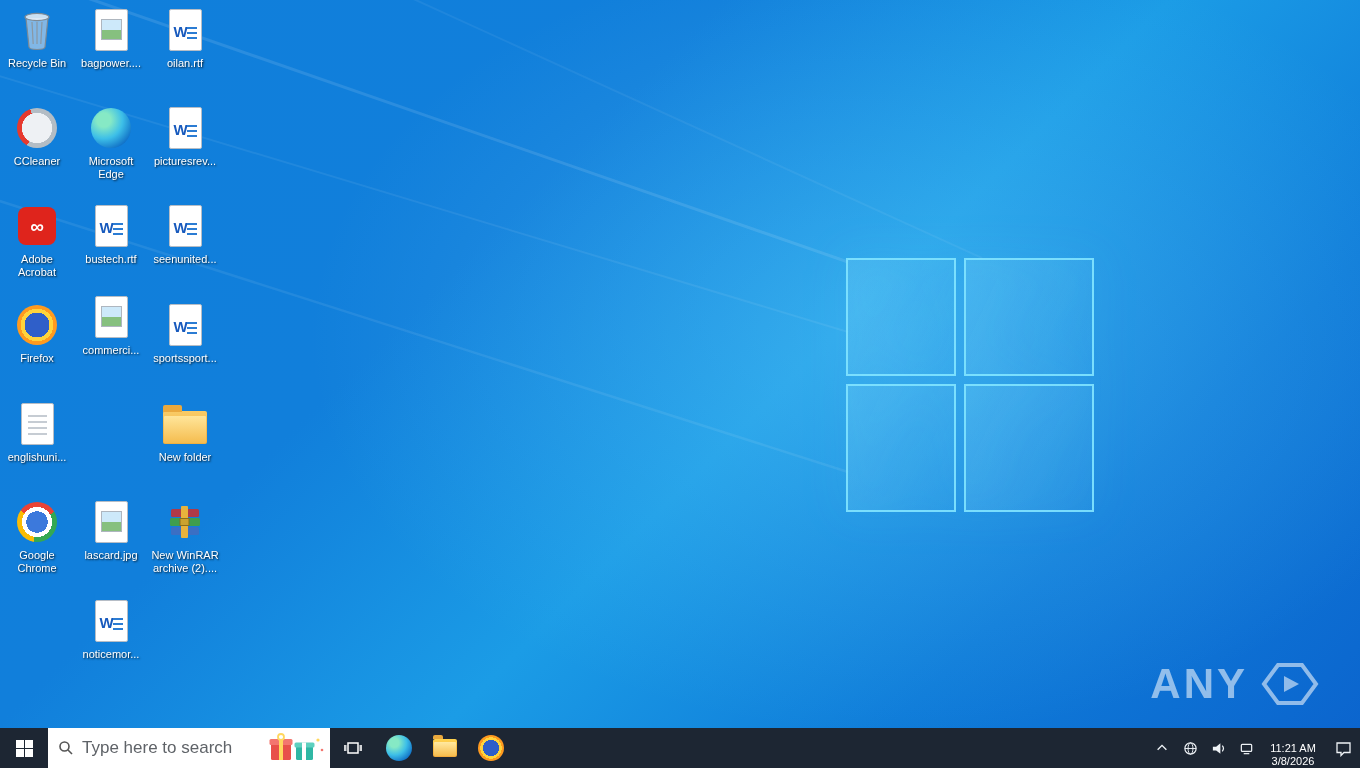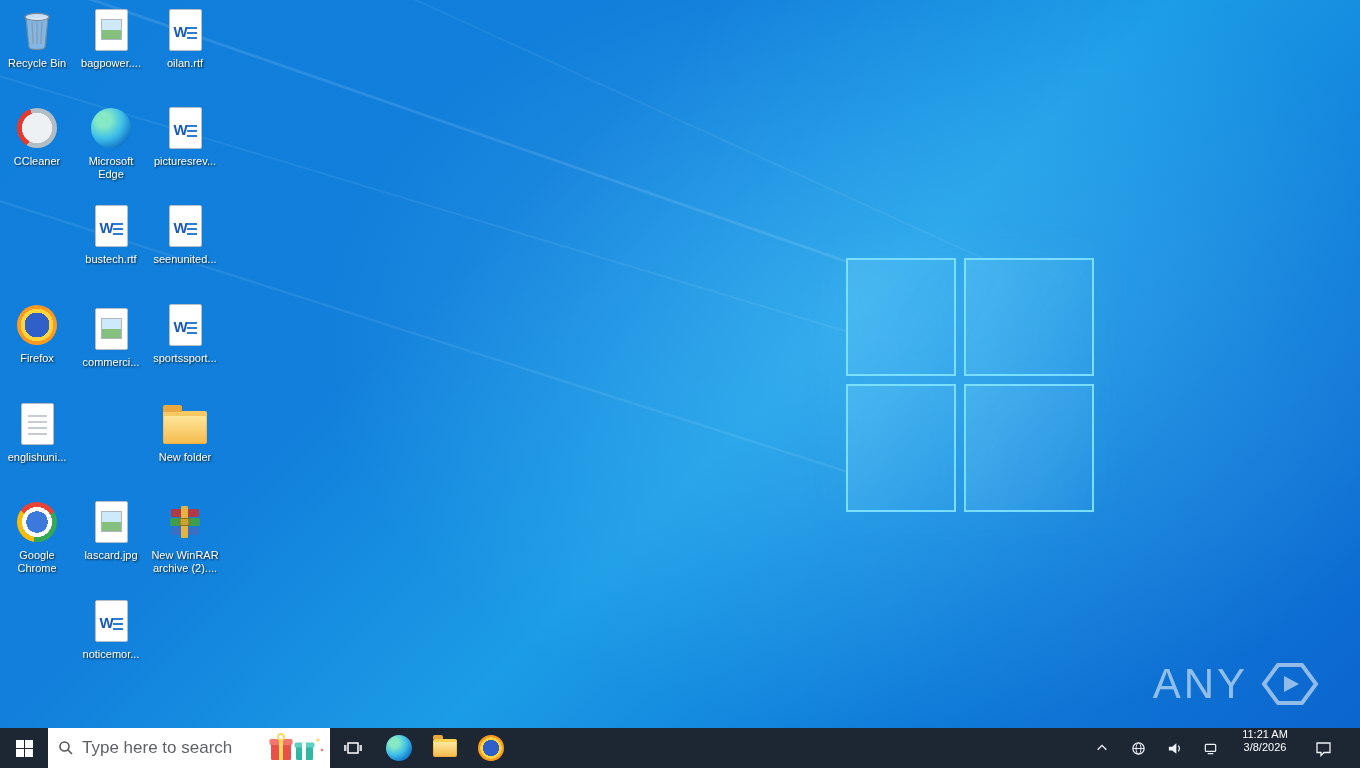--- a/index.html
+++ b/index.html
@@ -40,36 +40,36 @@
   .chrome{background:
     radial-gradient(circle,#3c79dc 0 38%,#ffffff 38% 53%,transparent 53%),
     conic-gradient(from -55deg,#ea4335 0 115deg,#34a853 115deg 245deg,#fbbc05 245deg 360deg);}
   .acrobat{width:38px;height:38px;border-radius:8px;background:#df241c;display:flex;align-items:center;justify-content:center;}
   .acrobat::before{content:"\221E";color:#fff;font-weight:bold;font-size:19px;line-height:1;}
   .folder{width:44px;height:33px;background:linear-gradient(#f9cb66,#f0b03f);border-radius:2px;position:relative;margin-top:7px;}
   .folder::before{content:"";position:absolute;top:-6px;left:0;width:19px;height:7px;background:#eaa93e;border-radius:2px 2px 0 0;}
   .folder::after{content:"";position:absolute;left:1px;right:1px;top:5px;bottom:1px;background:linear-gradient(#ffe59a,#f5bd4f);border-radius:1px;}
   
   .watermark{position:absolute;right:38px;top:660px;display:flex;align-items:center;gap:10px;
-    color:rgba(255,255,255,0.55);font-weight:normal;font-size:42px;letter-spacing:3px;}
+    color:rgba(255,255,255,0.55);font-weight:bold;font-size:42px;letter-spacing:3px;}
   
   .taskbar{position:absolute;left:0;bottom:0;width:1360px;height:40px;background:#1d2633;display:flex;align-items:stretch;}
   .startbtn{width:48px;display:flex;align-items:center;justify-content:center;}
   .winflag{display:grid;grid-template-columns:8px 8px;grid-template-rows:8px 8px;gap:1px;}
   .winflag i{background:#fff;}
   .searchbox{width:282px;background:#fff;display:flex;align-items:center;padding-left:10px;box-sizing:border-box;flex-shrink:0;}
   .searchbox input{border:none;outline:none;background:transparent;flex:1;font-size:17px;color:#c2410c;
     font-family:"Liberation Sans",sans-serif;min-width:0;padding:0 0 0 8px;}
   .searchbox input::placeholder{color:#5f6368;opacity:1;}
   .giftart{margin-left:auto;display:flex;align-items:center;}
   .taskbtn{width:46px;display:flex;align-items:center;justify-content:center;}
   .tfolder{width:24px;height:18px;background:linear-gradient(#ffd34e,#f2a93b);border-radius:2px;position:relative;}
   .tfolder::before{content:"";position:absolute;top:-4px;left:0;width:10px;height:4px;background:#eaa93e;border-radius:2px 2px 0 0;}
   .tfolder::after{content:"";position:absolute;left:1px;right:1px;top:3px;bottom:1px;background:linear-gradient(#ffe9a0,#f6bd4e);border-radius:1px;}
-  .tray{margin-left:auto;display:flex;align-items:flex-start;gap:12px;padding-right:22px;}
+  .tray{margin-left:auto;display:flex;align-items:flex-end;gap:4px;padding-right:2px;}
   .trayicon{width:24px;height:40px;display:flex;align-items:center;justify-content:center;}
   .clock{width:62px;color:#fff;font-size:11px;line-height:13px;text-align:center;}
 </style>
 </head>
 <body>
 
 <div class="desktop">
 
   <svg class="rays" width="1360" height="728">
     <line x1="-80" y1="-60" x2="848" y2="262" stroke="rgba(255,255,255,0.11)" stroke-width="3"></line>
@@ -132,20 +132,26 @@
   <div class="cell" style="left:149px;top:104px">
     <div class="icon">
         <div class="file">
           <span class="w">W</span>
           <div class="wlines"></div>
         </div>
       </div>
     <div class="label">picturesrev...</div>
   </div>
 
+  <div class="cell" style="left:1px;top:202px">
+    <div class="icon">
+        <div class="acrobat"></div>
+      </div>
+    <div class="label">Adobe Acrobat</div>
+  </div>
 
   <div class="cell" style="left:75px;top:202px">
     <div class="icon">
         <div class="file">
           <span class="w">W</span>
           <div class="wlines"></div>
         </div>
       </div>
     <div class="label">bustech.rtf</div>
   </div>
@@ -160,21 +166,21 @@
     <div class="label">seenunited...</div>
   </div>
 
   <div class="cell" style="left:1px;top:301px">
     <div class="icon">
         <div class="appcircle firefox"></div>
       </div>
     <div class="label">Firefox</div>
   </div>
 
-  <div class="cell" style="left:75px;top:305px">
+  <div class="cell" style="left:75px;top:293px">
     <div class="icon">
         <div class="file">
           <div class="thumb"></div>
         </div>
       </div>
     <div class="label">commerci...</div>
   </div>
 
   <div class="cell" style="left:149px;top:301px">
     <div class="icon">

